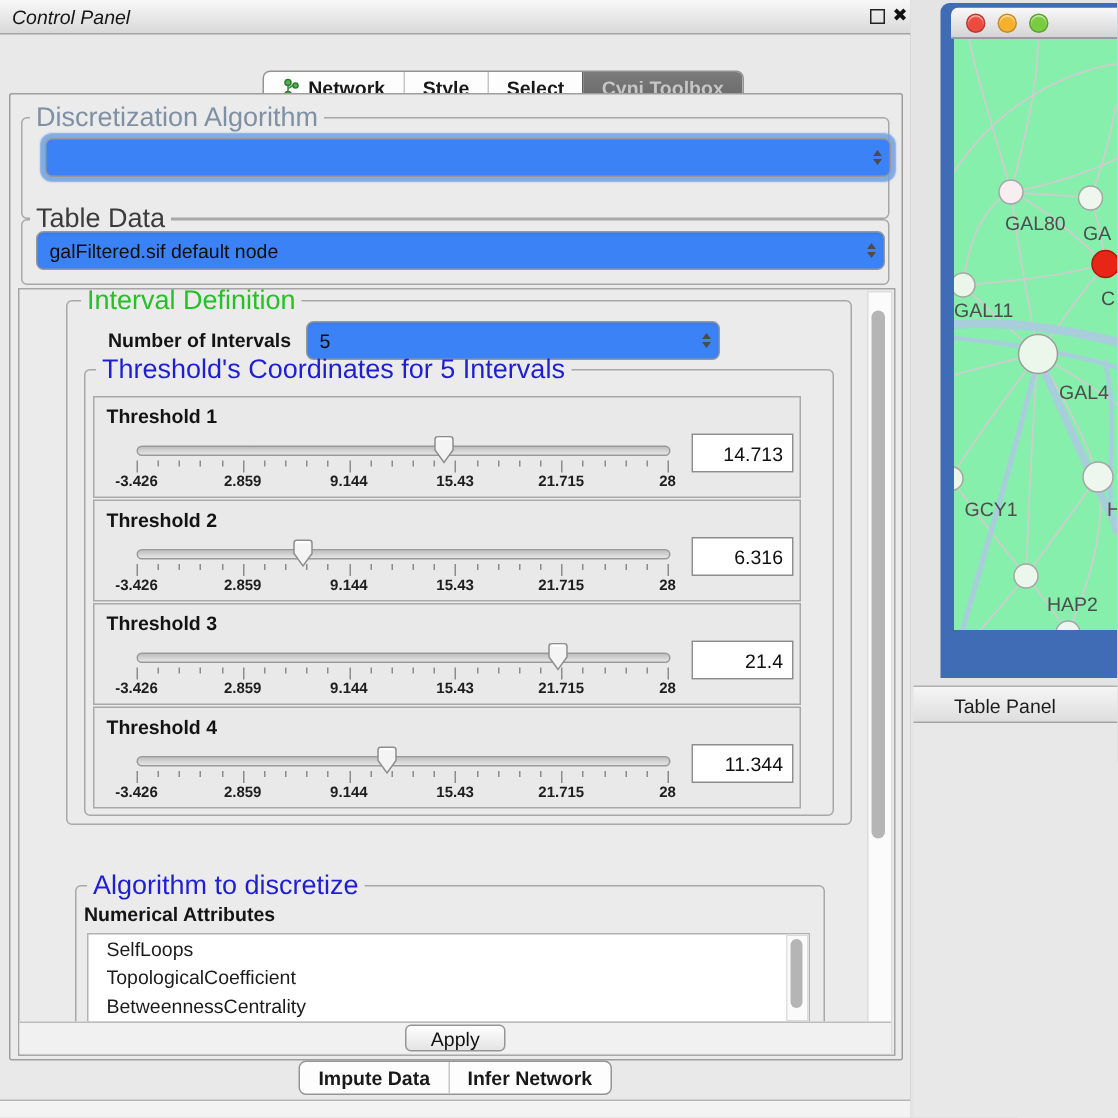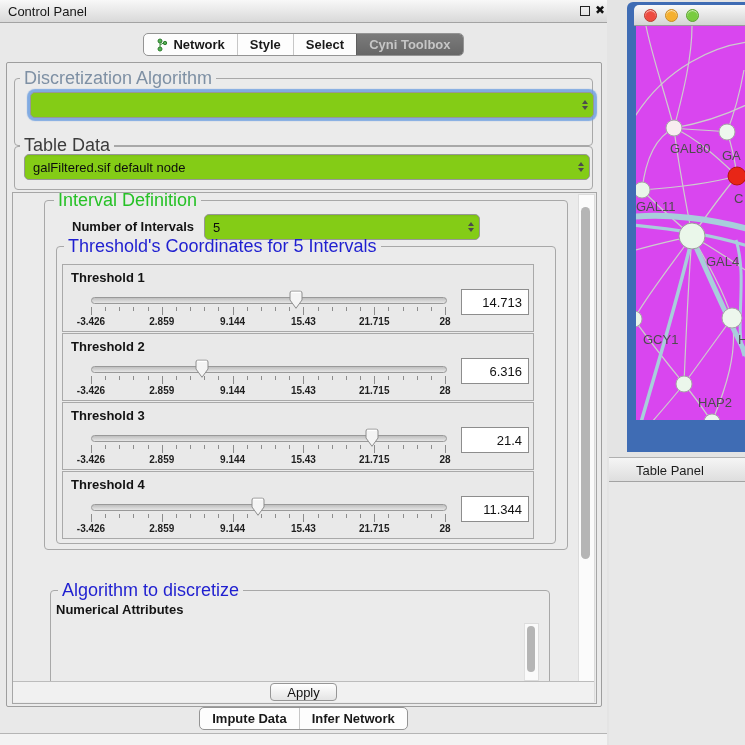--- a/index.html
+++ b/index.html
@@ -4,43 +4,43 @@
 <style>
   html,body{margin:0;padding:0;background:#dcdcdc;}
   #root{position:relative;width:745px;height:745px;overflow:hidden;
         font-family:"Liberation Sans",sans-serif;background:#e6e6e6;}
   .abs{position:absolute;}
 
   
   #control-panel{left:0;top:0;width:607px;height:745px;background:#e9e9e9;border-right:1px solid #a8a8a8;}
   #cp-titlebar{left:0;top:0;width:607px;height:22px;
       background:linear-gradient(#f8f8f8,#d9d9d9);border-bottom:1px solid #a3a3a3;}
-  #cp-title{left:8px;top:4px;font-size:13px;color:#161616;}
+  #cp-title{left:8px;top:4px;font-size:13px;color:#161616;font-style:italic;}
   #float-icon{left:580px;top:6px;width:8px;height:8px;border:1.5px solid #222;background:transparent;}
   #close-icon{left:595px;top:3px;font-size:12px;font-weight:bold;color:#111;font-family:"DejaVu Sans",sans-serif;}
 
   .seg-bar{display:flex;justify-content:center;width:607px;}
-  #top-tabbar{left:0;top:33px;}
+  #top-tabbar{left:0;top:47px;padding-left:32px;}
   #bottom-tabbar{left:0;top:707px;}
   .seg-control{display:inline-flex;border:1px solid #949494;border-radius:5px;background:#fdfdfd;height:21px;overflow:hidden;}
   .seg{padding:0 12px;font-size:13px;font-weight:bold;color:#191919;display:flex;align-items:center;gap:5px;white-space:nowrap;}
   .seg+.seg{border-left:1px solid #c7c7c7;}
   .seg.selected{background:linear-gradient(#7b7b7b,#676767);color:#c6c6c6;border-left-color:#5e5e5e;}
 
   #outer-panel{left:6px;top:62px;width:594px;height:643px;background:#ebebeb;border:1px solid #9e9e9e;border-radius:2px;}
 
   .group{border:1px solid #a8a8a8;border-radius:4px;}
   .group-label{font-size:18px;line-height:13px;padding:0 4px;background:#ebebeb;white-space:nowrap;}
 
   
   #alg-group{left:14px;top:78px;width:577px;height:66px;}
   #alg-group-label{left:20px;top:72px;color:#7e90a4;z-index:5;}
   #alg-combo{left:30px;top:92px;width:554px;height:24px;z-index:6;
       box-shadow:0 0 1px 3px rgba(110,160,225,.85);}
-  .combo{background:#84cc16;border:1px solid #979797;border-radius:5px;font-size:13px;color:#0d0d0d;
+  .combo{background:#3b82f6;border:1px solid #979797;border-radius:5px;font-size:13px;color:#0d0d0d;
       display:flex;align-items:center;padding-left:8px;box-shadow:inset 0 1px 2px rgba(0,0,0,.07);text-align:right;}
   .stepper{margin-left:auto;display:flex;flex-direction:column;align-items:center;gap:2px;padding-right:5px;}
   .tri-up{width:0;height:0;border-left:3.5px solid transparent;border-right:3.5px solid transparent;border-bottom:4.5px solid #4c4c4c;}
   .tri-down{width:0;height:0;border-left:3.5px solid transparent;border-right:3.5px solid transparent;border-top:4.5px solid #4c4c4c;}
 
   
   #algorithm-popup{left:14px;top:87px;width:559px;height:50px;background:#fff;border:1px solid #c4c4c4;
       border-radius:5px;box-shadow:0 4px 14px rgba(0,0,0,.38);z-index:60;}
   #popup-prompt{text-align:center;color:#b3b3b3;font-size:13px;line-height:16px;padding-top:1px;}
   .popup-item{font-size:13px;line-height:16px;padding-left:16px;color:#000;}
@@ -96,21 +96,21 @@
   
   #right-bg{left:607px;top:0;width:138px;height:745px;background:#e4e4e4;}
 
   #net-window{left:627px;top:2px;width:118px;height:450px;background:#3f6cb4;border-radius:6px 0 0 0;}
   #net-titlebar{left:7px;top:3px;width:111px;height:21px;background:linear-gradient(#f9f9f9,#d4d4d4);
       border-bottom:1px solid #9a9a9a;border-radius:5px 0 0 0;display:flex;align-items:center;gap:8px;padding-left:10px;box-sizing:border-box;}
   .light{width:11px;height:11px;border-radius:50%;box-shadow:inset 0 1px 1px rgba(255,255,255,.7);}
   #light-red{background:#ee4b40;border:1px solid #bb3a30;}
   #light-yellow{background:#f5b02e;border:1px solid #c88c25;}
   #light-green{background:#79cc40;border:1px solid #5da332;}
-  #net-canvas{left:9px;top:24px;width:109px;height:394px;background:#d946ef;overflow:hidden;}
+  #net-canvas{left:9px;top:24px;width:109px;height:394px;background:#86efac;overflow:hidden;}
 
   #tp-bar{left:609px;top:457px;width:136px;height:25px;background:linear-gradient(#f5f5f5,#dedede);
       border-top:1px solid #b0b0b0;border-bottom:1px solid #a3a3a3;box-sizing:border-box;}
   #tp-bar-title{left:27px;top:5px;font-size:13px;color:#1d1d1d;}
   #tp-body{left:609px;top:482px;width:136px;height:263px;background:#e8e8e8;}
 </style>
 </head>
 <body>
 
 <div id="root">
@@ -367,20 +367,25 @@
             <span style="left: 80%;">21.715</span>
             <span style="left: 100%;">28</span>
           </div>
           <div class="t-val">11.344</div>
         </div>
       </div>
 
     <div class="abs group" id="attrs-group"></div>
     <div class="abs group-label" id="attrs-label">Algorithm to discretize</div>
     <div class="abs" id="attrs-subtitle">Numerical Attributes</div>
+    <div class="abs" id="attrs-list">
+        <div class="attr-item">SelfLoops</div>
+        <div class="attr-item">TopologicalCoefficient</div>
+        <div class="attr-item">BetweennessCentrality</div>
+      </div>
     <div class="abs vsb" id="attrs-scrollbar">
         <div class="vthumb"></div>
       </div>
 
     <div class="abs" id="apply-strip">
       <button class="btn">Apply</button>
     </div>
 
     <div class="abs seg-bar" id="bottom-tabbar">
       <div class="seg-control" id="bottom-tabs">

